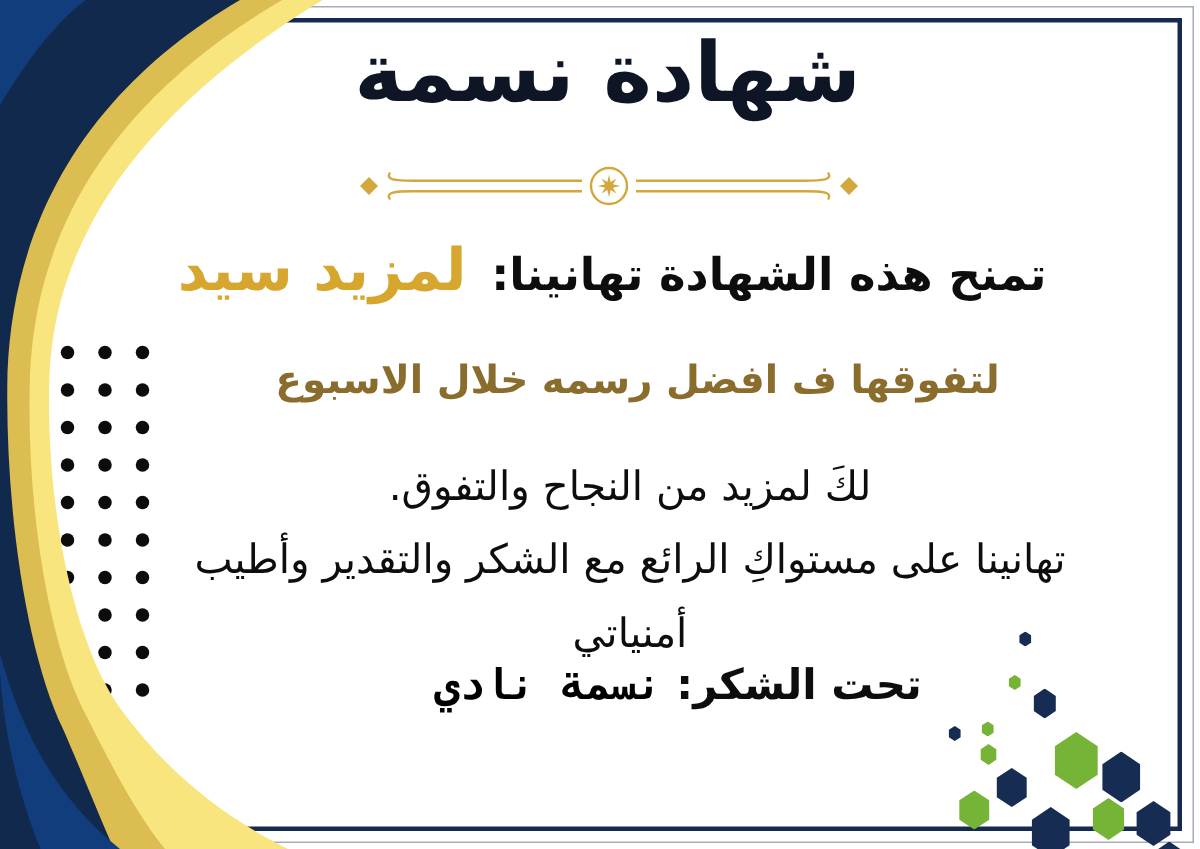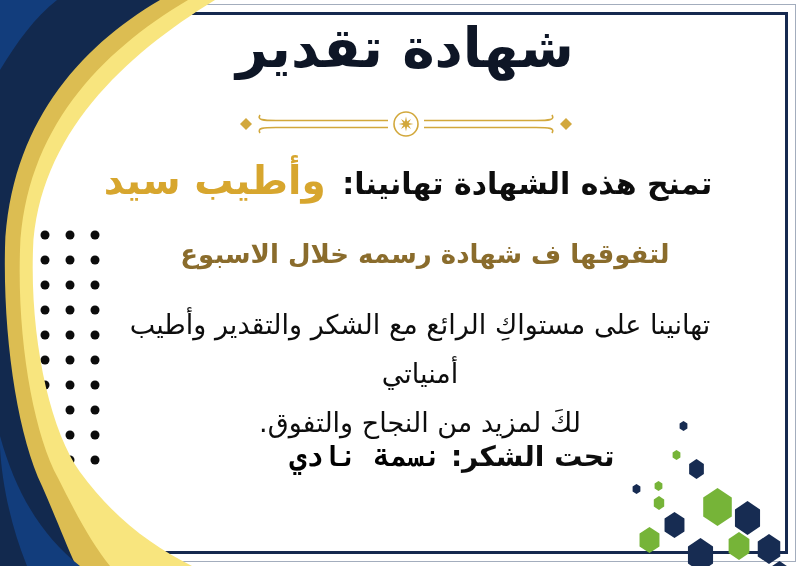--- a/index.html
+++ b/index.html
@@ -138,43 +138,43 @@
   <div class="hex navy" style="left:73px;  top:196px; width:23px; height:26px;"></div>
   <div class="hex green" style="left:48px;  top:211px; width:23px; height:26px;"></div>
   <div class="hex green" style="left:137px; top:216px; width:24px; height:28px;"></div>
   <div class="hex navy" style="left:166px; top:218px; width:26px; height:30px;"></div>
   <div class="hex navy" style="left:96px;  top:222px; width:29px; height:34px;"></div>
 
   <div class="hex navy" style="left:181px; top:245px; width:17px; height:20px;"></div>
 
 </div>
 
-<div class="txt title">شهادة تقدير</div>
+<div class="txt title">شهادة نسمة</div>
 
 <svg class="divider" viewBox="0 0 336 34">
   <g stroke="#d2a83c" fill="none" stroke-width="1.6">
     <path d="M22 8  C 19 13 25 13.5 38 13.5 L150 13.5"></path>
     <path d="M22 26 C 19 21 25 20.5 38 20.5 L150 20.5"></path>
     <path d="M314 8  C 317 13 311 13.5 298 13.5 L186 13.5"></path>
     <path d="M314 26 C 317 21 311 20.5 298 20.5 L186 20.5"></path>
     <circle cx="168" cy="17" r="12"></circle>
   </g>
   <polygon fill="#d2a83c" points="8,11 14,17 8,23 2,17"></polygon>
   <polygon fill="#d2a83c" points="328,11 334,17 328,23 322,17"></polygon>
   <polygon fill="#d2a83c" points="175.5,17 170.6,18.1 173,22 169.1,19.6 168,24.5 166.9,19.6 163,22 165.4,18.1 160.5,17 165.4,15.9 163,12 166.9,14.4 168,9.5 169.1,14.4 173,12 170.6,15.9"></polygon>
 </svg>
 
 <div class="txt grant-line">
   <span>تمنح هذه الشهادة تهانينا:</span>
-  <span class="recipient-name">وأطيب سيد</span>
+  <span class="recipient-name">لمزيد سيد</span>
 </div>
 
-<div class="txt achievement">لتفوقها ف شهادة رسمه خلال الاسبوع</div>
+<div class="txt achievement">لتفوقها ف افضل رسمه خلال الاسبوع</div>
 
 <div class="txt message">
+  <div>لكَ لمزيد من النجاح والتفوق.</div>
   <div>تهانينا على مستواكِ الرائع مع الشكر والتقدير وأطيب أمنياتي</div>
-  <div>لكَ لمزيد من النجاح والتفوق.</div>
 </div>
 
 <div class="txt supervision">
   <span>تحت الشكر:</span>
   <span class="supervisor-name">نسمة نادي</span>
 </div>
 
 </body></html>

